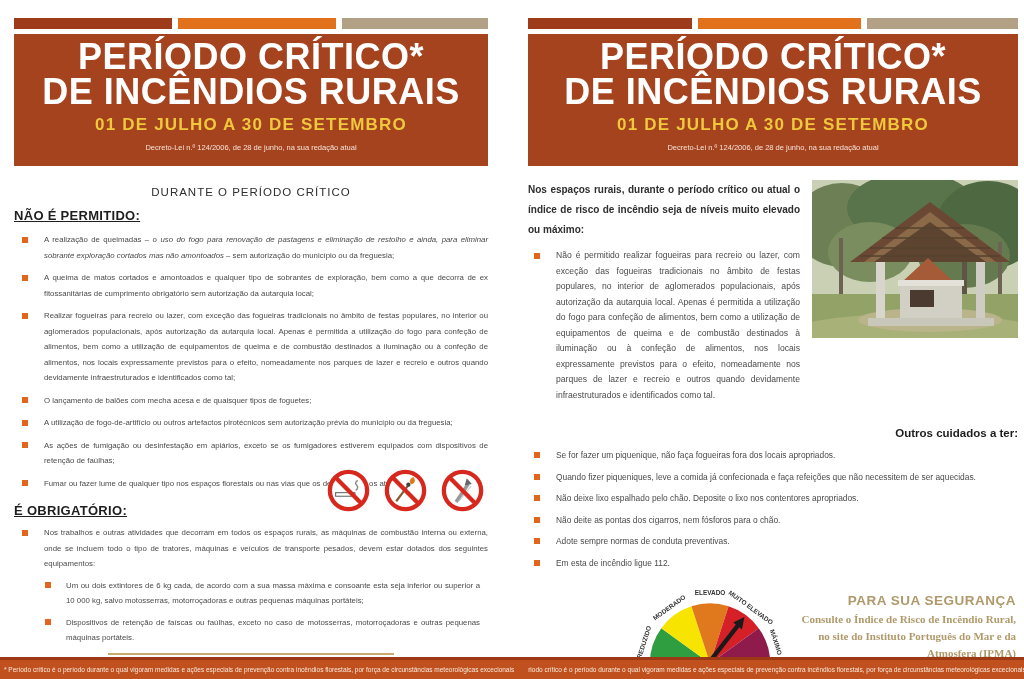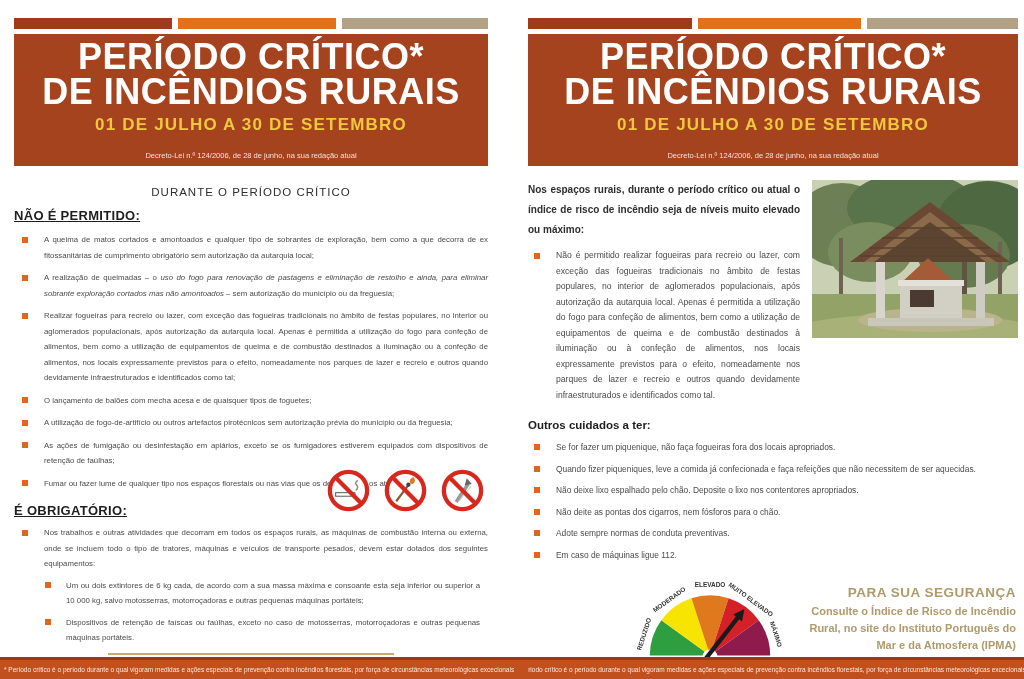--- a/index.html
+++ b/index.html
@@ -11,21 +11,21 @@
 
   .top-bars { display:flex; gap:6px; margin-top:2px; height:11px; }
   .bar { flex:1; }
   .bar-red    { background:#9E3B1B; }
   .bar-orange { background:#E2711C; }
   .bar-tan    { background:#B3A186; flex:0.92; }
 
   .header-box { margin-top:5px; height:132px; background:#A6431F; color:#fff; text-align:center; padding-top:5px; }
   .title-line { font-size:36px; font-weight:bold; line-height:35px; letter-spacing:0.5px; }
   .subtitle   { color:#EFC83C; font-size:17px; font-weight:bold; letter-spacing:1.2px; margin-top:6px; }
-  .decree     { color:#F3E2D6; font-size:7.5px; margin-top:16px; }
+  .decree     { color:#F3E2D6; font-size:7.5px; margin-top:8px; }
 
   .section-title { text-align:center; font-weight:normal; font-size:11.5px; letter-spacing:1px; color:#2e2e2e; margin-top:20px; }
 
   .subheading { font-size:13px; font-weight:bold; color:#1e1e1e; text-decoration:underline; margin-top:10px; letter-spacing:0.3px; }
 
   ul.blist { list-style:none; margin:9px 0 0 0; padding:0; }
   ul.blist > li { position:relative; padding-left:30px; margin-bottom:7px; font-size:7.8px; line-height:15.5px; color:#4a4a4a; text-align:justify; }
   ul.blist > li::before { content:""; position:absolute; left:8px; top:4.5px; width:6px; height:6px; background:#E2651B; }
   ul.sublist { list-style:none; margin:6px 8px 0 0; padding:0; }
   ul.sublist > li { position:relative; padding-left:22px; margin-bottom:6px; font-size:7.8px; line-height:15.5px; color:#4a4a4a; text-align:justify; }
@@ -40,30 +40,30 @@
   .emergency-text { color:#DF8A1F; font-size:16px; font-weight:bold; letter-spacing:0.5px;text-align:center; }
 
   
   .content-row { display:flex; margin-top:14px; }
   .text-col  { width:272px; }
   .photo-col { width:206px; margin-left:12px; }
   .r-intro { font-size:10px; font-weight:bold; color:#2e2e2e; line-height:20px; text-align:justify; }
   ul.rlist { list-style:none; margin:8px 0 0 0; padding:0; }
   ul.rlist > li { position:relative; padding-left:28px; font-size:8.6px; line-height:15.5px; color:#4a4a4a; text-align:justify; }
   ul.rlist > li::before { content:""; position:absolute; left:6px; top:4.5px; width:6px; height:6px; background:#E2651B; }
-  .care-heading { font-size:11.5px; font-weight:bold; color:#1e1e1e; margin-top:16px; }
+  .care-heading { font-size:11.5px; font-weight:bold; color:#1e1e1e; margin-top:24px;text-align:right; }
   ul.carelist { list-style:none; margin:9px 0 0 0; padding:0; }
   ul.carelist > li { position:relative; padding-left:28px; margin-bottom:6.5px; font-size:8.4px; line-height:15px; color:#4a4a4a; }
   ul.carelist > li::before { content:""; position:absolute; left:6px; top:4px; width:6px; height:6px; background:#E2651B; }
 
   .bottom-row { display:flex; margin-top:2px; }
   .gauge-wrap { margin-left:96px; width:172px; }
   .safety { flex:1; text-align:right; padding-top:16px; color:#B09A6B; padding-right:2px; }
   .safety-title { font-size:13.5px; font-weight:bold; letter-spacing:0.5px; }
-  .safety-text  { font-size:11px; font-weight:bold; line-height:17px; margin-top:3px; }
+  .safety-text  { font-size:11px; font-weight:bold; line-height:17px; margin-top:3px;font-family:Liberation Serif, serif; }
 
   .footer { position:absolute; left:0; bottom:0; width:1024px; height:22px; background:#C0501E; border-top:3px solid #9C3814; display:flex; align-items:center; overflow:hidden; white-space:nowrap; }
   .footer span { font-size:6.5px; color:#F7E8DC; }
   .footer .f-left { margin-left:4px; }
   .footer .f-right { margin-left:14px; }
 </style>
 </head>
 <body>
 
 <div class="poster">
@@ -78,22 +78,22 @@
       <div class="title-line">PERÍODO CRÍTICO*</div>
       <div class="title-line">DE INCÊNDIOS RURAIS</div>
       <div class="subtitle">01 DE JULHO A 30 DE SETEMBRO</div>
       <div class="decree">Decreto-Lei n.º 124/2006, de 28 de junho, na sua redação atual</div>
     </div>
 
     <div class="section-title">DURANTE O PERÍODO CRÍTICO</div>
     <div class="subheading">NÃO É PERMITIDO:</div>
 
     <ul class="blist">
+      <li><span>A realização de queimadas – o </span><span class="it">uso do fogo para renovação de pastagens e eliminação de restolho e ainda, para eliminar sobrante exploração cortados mas não amontoados</span><span> – sem autorização do município ou da freguesia;</span></li>
       <li>A queima de matos cortados e amontoados e qualquer tipo de sobrantes de exploração, bem como a que decorra de ex fitossanitárias de cumprimento obrigatório sem autorização da autarquia local;</li>
-      <li><span>A realização de queimadas – o </span><span class="it">uso do fogo para renovação de pastagens e eliminação de restolho e ainda, para eliminar sobrante exploração cortados mas não amontoados</span><span> – sem autorização do município ou da freguesia;</span></li>
       <li>Realizar fogueiras para recreio ou lazer, com exceção das fogueiras tradicionais no âmbito de festas populares, no interior ou aglomerados populacionais, após autorização da autarquia local. Apenas é permitida a utilização do fogo para confeção de alimentos, bem como a utilização de equipamentos de queima e de combustão destinados à iluminação ou à confeção de alimentos, nos locais expressamente previstos para o efeito, nomeadamente nos parques de lazer e recreio e outros quando devidamente infraestruturados e identificados como tal;</li>
       <li>O lançamento de balões com mecha acesa e de quaisquer tipos de foguetes;</li>
       <li>A utilização de fogo-de-artifício ou outros artefactos pirotécnicos sem autorização prévia do município ou da freguesia;</li>
       <li>As ações de fumigação ou desinfestação em apiários, exceto se os fumigadores estiverem equipados com dispositivos de retenção de faúlhas;</li>
       <li>Fumar ou fazer lume de qualquer tipo nos espaços florestais ou nas vias que os delimitam ou os atravessam.</li>
     </ul>
 
     <div class="icons-row">
       <svg class="picon" viewBox="0 0 60 60">
         <circle cx="30" cy="30" r="26" fill="#fff" stroke="#D7281E" stroke-width="6"></circle>
@@ -184,21 +184,21 @@
       </div>
     </div>
 
     <div class="care-heading">Outros cuidados a ter:</div>
     <ul class="carelist">
       <li>Se for fazer um piquenique, não faça fogueiras fora dos locais apropriados.</li>
       <li>Quando fizer piqueniques, leve a comida já confecionada e faça refeições que não necessitem de ser aquecidas.</li>
       <li>Não deixe lixo espalhado pelo chão. Deposite o lixo nos contentores apropriados.</li>
       <li>Não deite as pontas dos cigarros, nem fósforos para o chão.</li>
       <li>Adote sempre normas de conduta preventivas.</li>
-      <li><span>Em caso de máquinas ligue </span><span class="bold">112</span><span>.</span></li>
+      <li><span>Em esta de incêndio ligue </span><span class="bold">112</span><span>.</span></li>
     </ul>
 
     <div class="bottom-row">
       <div class="gauge-wrap">
         <svg width="172" height="94" viewBox="0 0 200 108">
           <path d="M100,100 L30,100 A70,70 0 0 1 43.4,58.8 Z" fill="#2F9E41"></path>
           <path d="M100,100 L43.4,58.8 A70,70 0 0 1 78.4,33.4 Z" fill="#F7E400"></path>
           <path d="M100,100 L78.4,33.4 A70,70 0 0 1 121.6,33.4 Z" fill="#E0791D"></path>
           <path d="M100,100 L121.6,33.4 A70,70 0 0 1 156.6,58.8 Z" fill="#D62027"></path>
           <path d="M100,100 L156.6,58.8 A70,70 0 0 1 170,100 Z" fill="#8E1B4B"></path>

